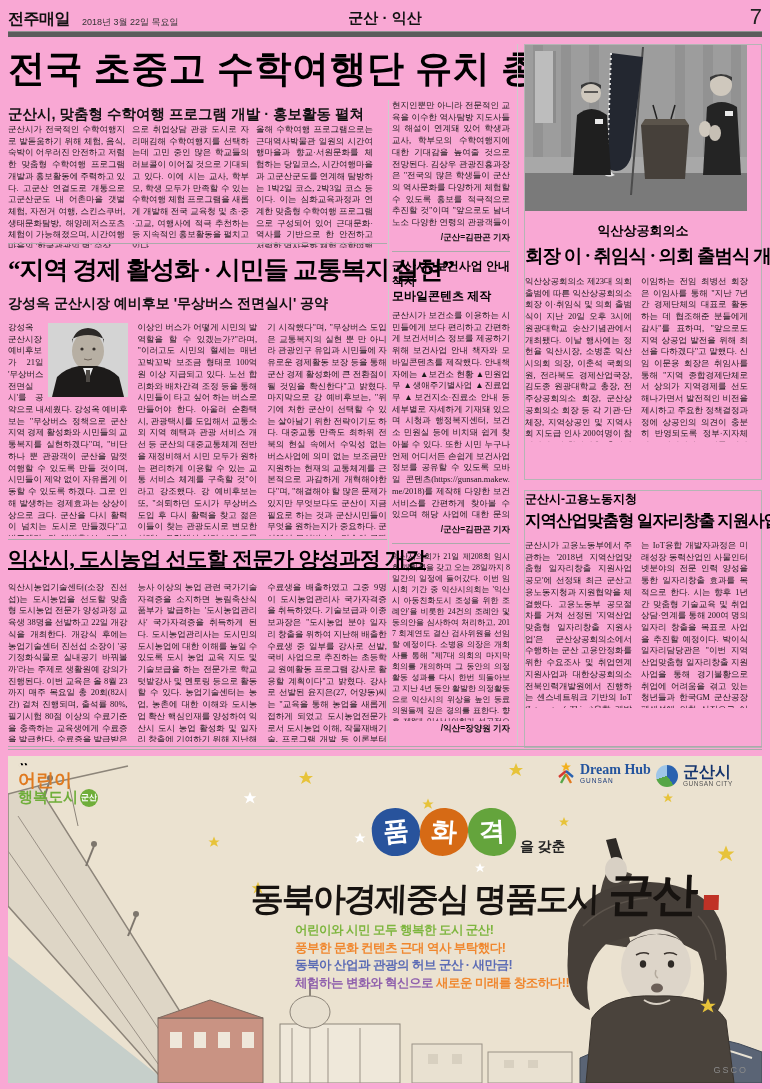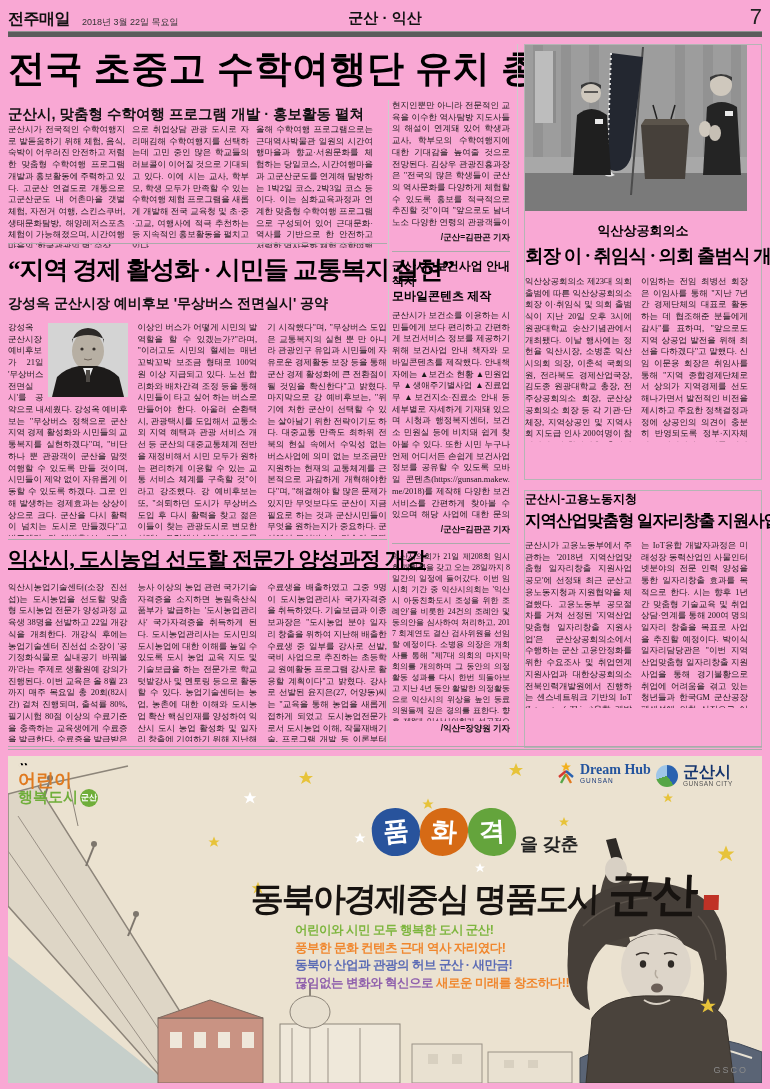--- a/index.html
+++ b/index.html
@@ -78,21 +78,21 @@
   .dh-sub { font-size:6.5px; color:#1a3a7a; font-family:"Liberation Sans",sans-serif; letter-spacing:1px;}
   .citylogo { position:absolute; left:648px; top:8px; display:flex; gap:5px; align-items:center;}
   .citylogo .emblem { width:22px; height:22px; border-radius:50%; background:conic-gradient(#2a62b0 0 40%, #56a646 40% 70%, #9fc6e8 70% 100%); }
   .citylogo .kr { font-family:"Liberation Sans",sans-serif; font-weight:900; font-size:16px; color:#14346e; line-height:1;}
   .citylogo .en { font-family:"Liberation Sans",sans-serif; font-size:6.5px; color:#555; letter-spacing:0.5px;}
   .blobs { position:absolute; left:364px; top:52px; }
   .blob { display:inline-block; width:48px; height:48px; color:#fff; font-weight:900; font-size:26px; text-align:center; line-height:48px; margin-right:-4px; vertical-align:middle;}
   .blob1 { background:#28539c; border-radius:46% 54% 50% 50%; transform:rotate(-6deg);}
   .blob2 { background:#d66a15; border-radius:52% 48% 55% 45%; transform:rotate(4deg);}
   .blob3 { background:#64a43c; border-radius:48% 52% 46% 54%; transform:rotate(-3deg);}
-  .blob-suffix { font-size:18px; font-weight:900; color:#222; vertical-align:bottom; margin-left:4px;}
+  .blob-suffix { font-size:14px; font-weight:900; color:#222; vertical-align:bottom; margin-left:4px;}
   .callig { position:absolute; left:243px; top:108px; white-space:nowrap; transform:skewX(-2deg); }
   .callig .ca { font-size:33px; font-weight:900; color:#171310; letter-spacing:-2px;}
   .callig .cb { font-size:46px; font-weight:900; color:#171310; letter-spacing:-2px; margin-left:6px;}
   .seal { display:inline-block; width:15px; height:15px; background:#c03226; vertical-align:baseline; margin-left:4px;}
   .slogans { position:absolute; left:287px; top:166px; font-family:"Liberation Sans",sans-serif; font-weight:800; font-size:12.5px; line-height:17.5px; letter-spacing:-0.5px;}
   .sl1 { color:#7eb63f; } .sl2 { color:#f0872e; } .sl3 { color:#5c6cb5; }
   .sl4a { color:#9061ad; } .sl4b { color:#f0872e; }
   .gsco { position:absolute; right:14px; bottom:8px; font-family:"Liberation Sans",sans-serif; font-size:9px; letter-spacing:2px; color:#8a8a8a; }
 </style>
 </head>
@@ -355,21 +355,21 @@
     </div>
 
     <div class="callig">
       <span class="ca">동북아경제중심 명품도시</span>
       <span class="cb">군산</span>
       <span class="seal"></span>
     </div>
 
     <div class="slogans">
       <div class="sl1">어린이와 시민 모두 행복한 도시 군산!</div>
-      <div class="sl2">풍부한 문화 컨텐츠 근대 역사 자리였다!</div>
+      <div class="sl2">풍부한 문화 컨텐츠 근대 역사 부탁했다!</div>
       <div class="sl3">동북아 산업과 관광의 허브 군산 · 새만금!</div>
-      <div><span class="sl4a">끊임없는 변화와 혁신으로 </span><span class="sl4b">새로운 미래를 창조하다!!</span></div>
+      <div><span class="sl4a">체험하는 변화와 혁신으로 </span><span class="sl4b">새로운 미래를 창조하다!!</span></div>
     </div>
 
     <div class="gsco">GSCO</div>
   </div>
 
 </div>
 
 </body></html>

